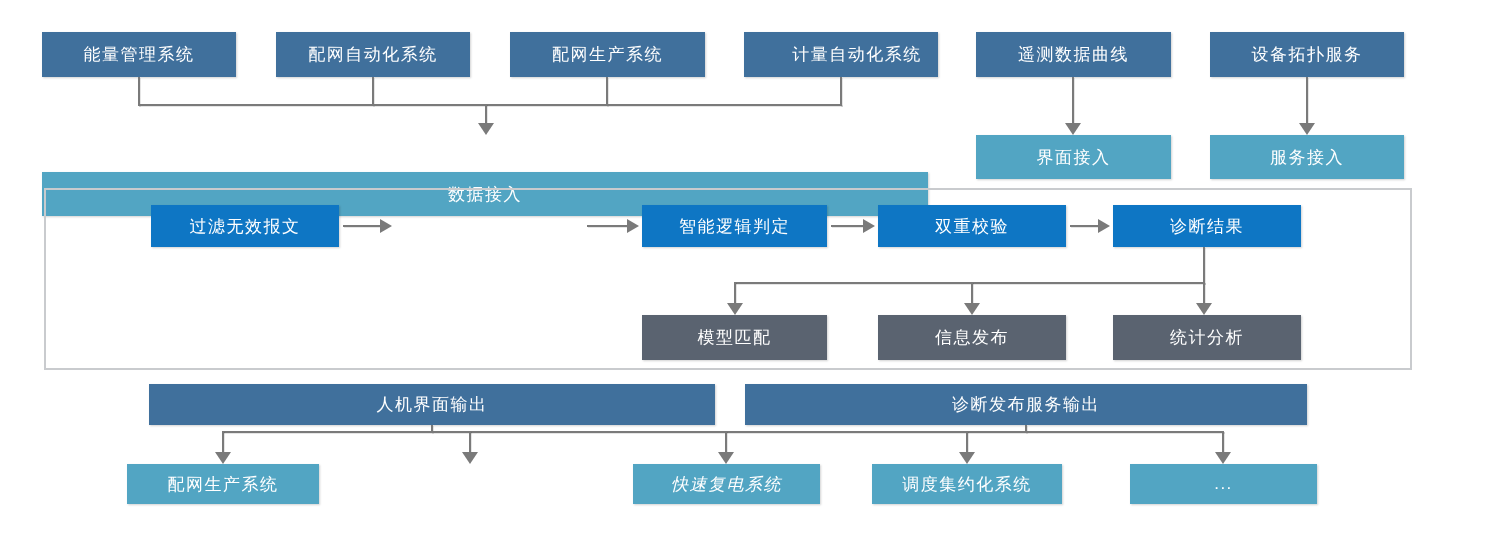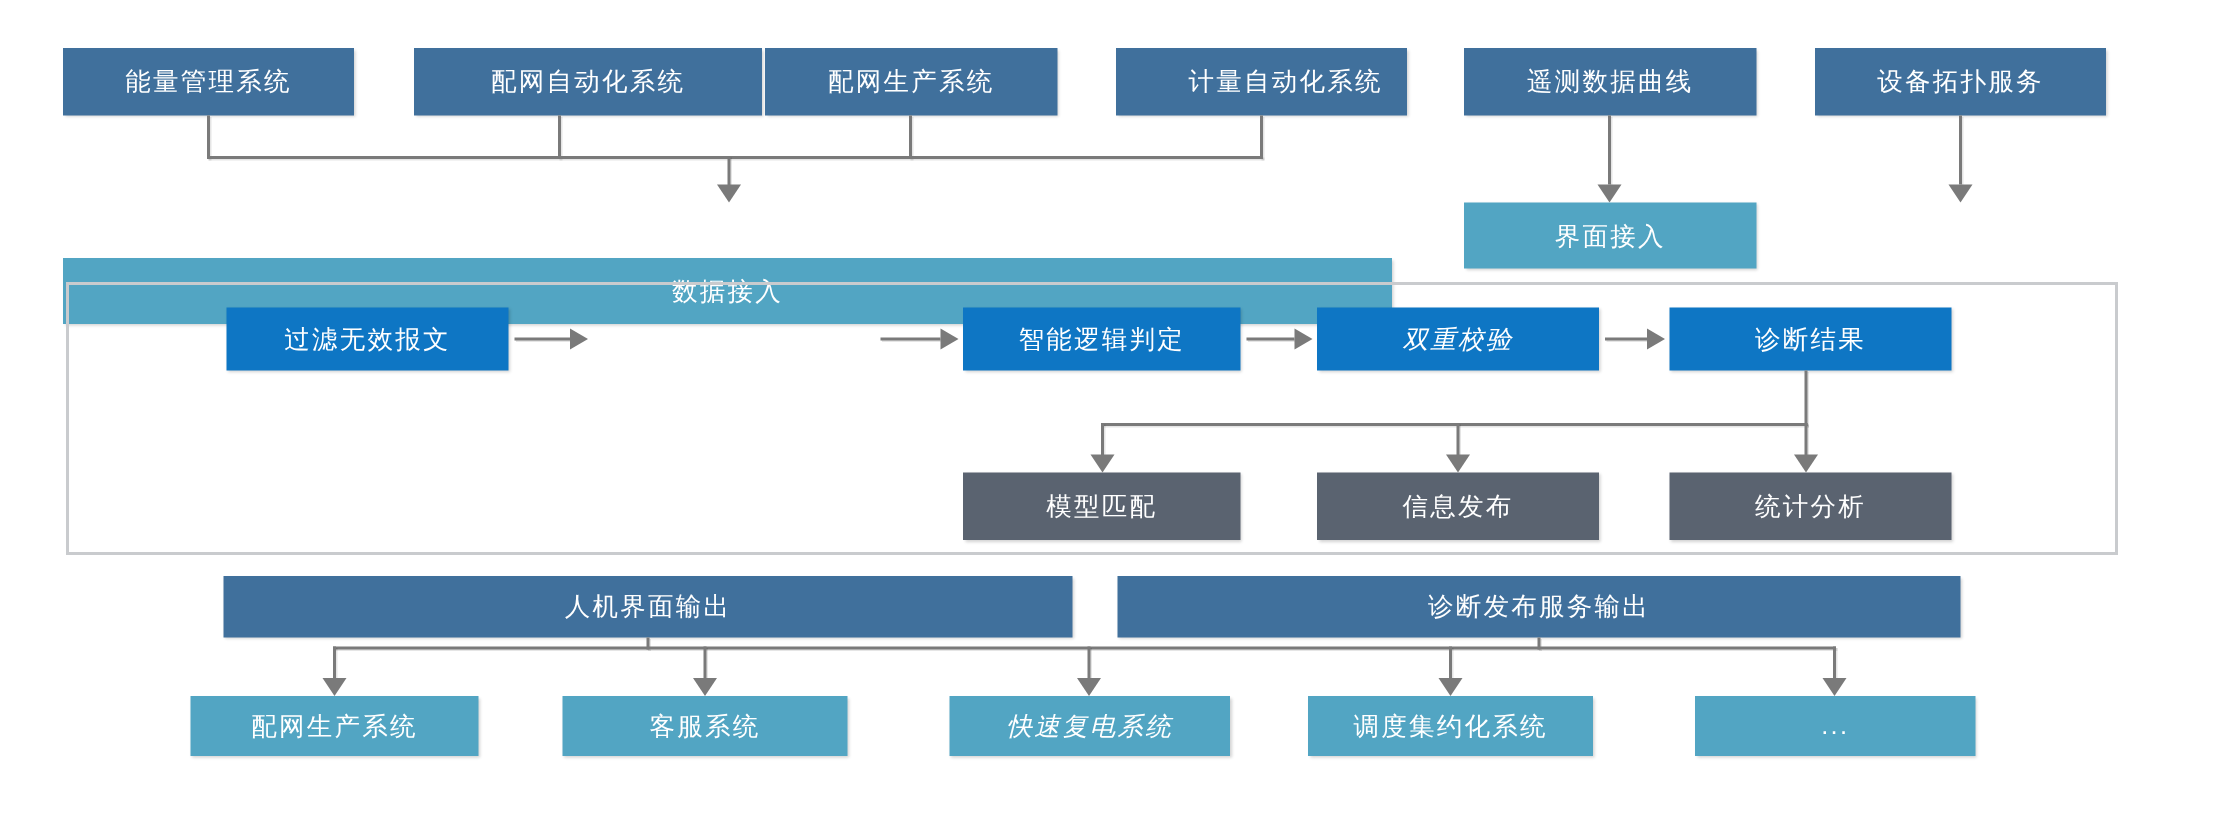--- a/index.html
+++ b/index.html
@@ -41,47 +41,48 @@
     background:transparent;
     box-sizing:border-box;
   }
 </style>
 </head>
 <body>
 
 <div id="canvas">
 
   <div class="box steel" style="left:42px;top:32px;width:194px;height:45px;">能量管理系统</div>
-  <div class="box steel" style="left:276px;top:32px;width:232px;height:45px;">配网自动化系统</div>
+  <div class="box steel" style="left:276px;top:32px;width:194px;height:45px;">配网自动化系统</div>
   <div class="box steel" style="left:510px;top:32px;width:195px;height:45px;">配网生产系统</div>
   <div class="box steel" style="left:744px;top:32px;width:194px;height:45px;padding-left:32px;">计量自动化系统</div>
   <div class="box steel" style="left:976px;top:32px;width:195px;height:45px;">遥测数据曲线</div>
   <div class="box steel" style="left:1210px;top:32px;width:194px;height:45px;">设备拓扑服务</div>
 
   <div class="vline" style="left:138px;top:77px;width:2px;height:29px;"></div>
   <div class="vline" style="left:372px;top:77px;width:2px;height:29px;"></div>
   <div class="vline" style="left:606px;top:77px;width:2px;height:29px;"></div>
   <div class="vline" style="left:840px;top:77px;width:2px;height:29px;"></div>
   <div class="hline" style="left:138px;top:104px;width:704px;height:2px;"></div>
   <div class="vline" style="left:485px;top:104px;width:2px;height:20px;"></div>
   <div class="arr-d" style="left:478px;top:123px;"></div>
 
   <div class="vline" style="left:1072px;top:77px;width:2px;height:46px;"></div>
   <div class="arr-d" style="left:1065px;top:123px;"></div>
   <div class="vline" style="left:1306px;top:77px;width:2px;height:46px;"></div>
   <div class="arr-d" style="left:1299px;top:123px;"></div>
 
   <div class="box teal" style="left:42px;top:135px;width:886px;height:44px;margin-top:37px;">数据接入</div>
   <div class="box teal" style="left:976px;top:135px;width:195px;height:44px;">界面接入</div>
+  <div class="box teal" style="left:1210px;top:135px;width:194px;height:44px;">服务接入</div>
 
   <div class="frame" style="left:44px;top:188px;width:1368px;height:182px;"></div>
 
   <div class="box bright" style="left:151px;top:205px;width:188px;height:42px;">过滤无效报文</div>
   <div class="box bright" style="left:642px;top:205px;width:185px;height:42px;">智能逻辑判定</div>
-  <div class="box bright" style="left:878px;top:205px;width:188px;height:42px;font-style:italic;">双重校验</div>
+  <div class="box bright" style="left:878px;top:205px;width:188px;height:42px;">双重校验</div>
   <div class="box bright" style="left:1113px;top:205px;width:188px;height:42px;">诊断结果</div>
 
   <div class="hline" style="left:343px;top:225px;width:37px;height:2px;"></div>
   <div class="arr-r" style="left:380px;top:219px;"></div>
   <div class="hline" style="left:587px;top:225px;width:40px;height:2px;"></div>
   <div class="arr-r" style="left:627px;top:219px;"></div>
   <div class="hline" style="left:831px;top:225px;width:32px;height:2px;"></div>
   <div class="arr-r" style="left:863px;top:219px;"></div>
   <div class="hline" style="left:1070px;top:225px;width:28px;height:2px;"></div>
   <div class="arr-r" style="left:1098px;top:219px;"></div>
@@ -110,18 +111,17 @@
   <div class="vline" style="left:469px;top:431px;width:2px;height:21px;"></div>
   <div class="arr-d" style="left:462px;top:452px;"></div>
   <div class="vline" style="left:725px;top:431px;width:2px;height:21px;"></div>
   <div class="arr-d" style="left:718px;top:452px;"></div>
   <div class="vline" style="left:966px;top:431px;width:2px;height:21px;"></div>
   <div class="arr-d" style="left:959px;top:452px;"></div>
   <div class="vline" style="left:1222px;top:431px;width:2px;height:21px;"></div>
   <div class="arr-d" style="left:1215px;top:452px;"></div>
 
   <div class="box teal" style="left:127px;top:464px;width:192px;height:40px;">配网生产系统</div>
-  <div class="box teal" style="left:375px;top:464px;width:190px;height:40px;">客服系统</div>
   <div class="box teal" style="left:633px;top:464px;width:187px;height:40px;font-style:italic;">快速复电系统</div>
   <div class="box teal" style="left:872px;top:464px;width:190px;height:40px;">调度集约化系统</div>
   <div class="box teal" style="left:1130px;top:464px;width:187px;height:40px;">...</div>
 
 </div>
 
 </body></html>

